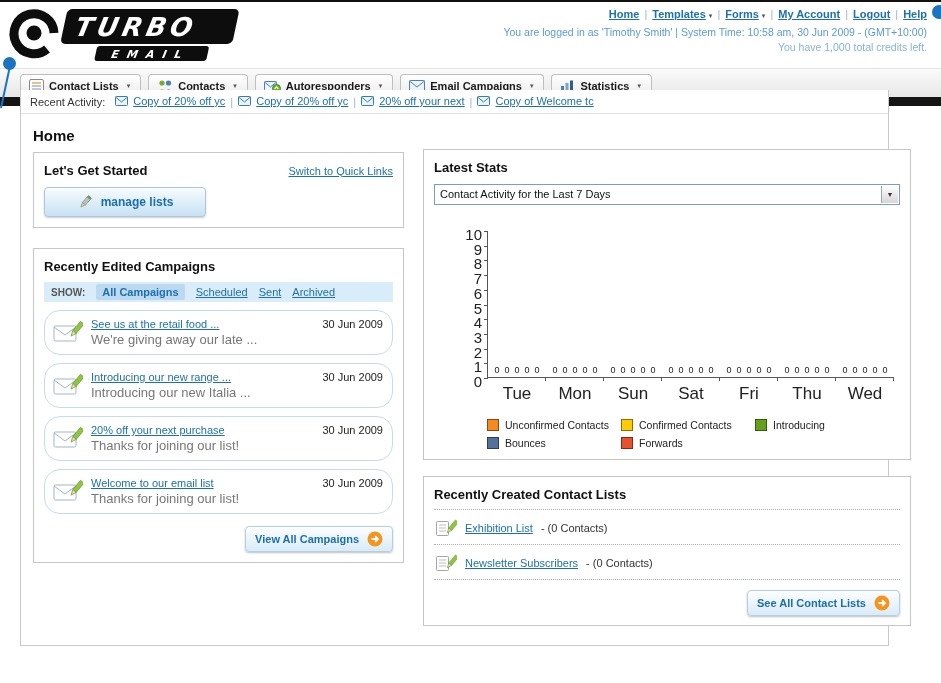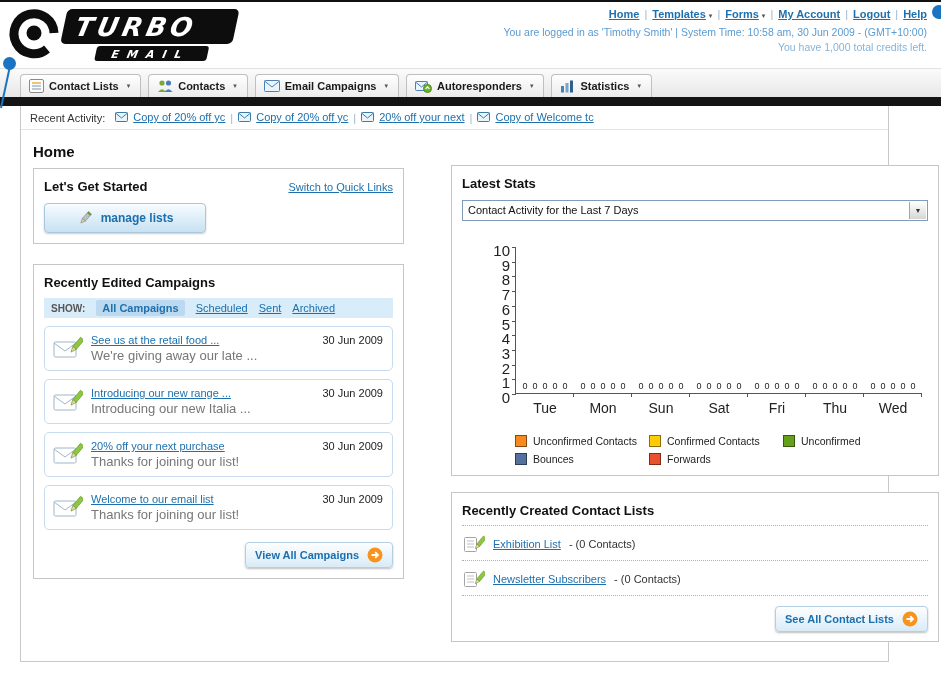--- a/index.html
+++ b/index.html
@@ -34,34 +34,34 @@
   .tab {
     display:flex; align-items:center; gap:5px; height:23px; padding:0 10px 0 8px;
     border:1px solid #bfbfbf; border-bottom:none; border-radius:4px 4px 0 0;
     background:linear-gradient(#ffffff,#ebebeb); font-size:11px; font-weight:bold; color:#1a1a1a;
     cursor:pointer; white-space:nowrap;
   }
   .dark-bar { position:absolute; top:95px; left:0; right:0; height:9px; background:#141414; }
 
   
   .content {
-    position:absolute; top:104px; left:20px; width:869px; height:556px;
+    position:absolute; top:88px; left:20px; width:869px; height:556px;
     background:#fff; border:1px solid #c9c9c9; border-top:none;
   }
   .activity-bar {
     height:24px; border-bottom:1px solid #e3e3e3; display:flex; align-items:center;
     padding-left:9px; font-size:11px; color:#333; white-space:nowrap;
   }
   .act-label { margin-right:10px; }
   .act-item { display:inline-flex; align-items:center; gap:5px; }
   .act-item a { font-size:11px; }
   .page-title { margin:13px 0 0 12px; font-size:15px; font-weight:bold; color:#111; }
 
   .left-col  { position:absolute; left:12px;  top:62px; width:371px; }
-  .right-col { position:absolute; left:402px; top:59px; width:488px;margin-left:28px; }
+  .right-col { position:absolute; left:402px; top:59px; width:488px; }
 
   .panel { border:1px solid #c6c6c6; background:#fff; padding:10px; }
   .panel-title { font-size:13px; font-weight:bold; color:#111; }
   .panel-head { display:flex; justify-content:space-between; align-items:center; }
   .link.small { font-size:11px; }
 
   
   .gs-buttons { margin-top:9px; display:flex; gap:14px; }
   .soft-btn {
     display:inline-flex; align-items:center; justify-content:center; gap:8px;
@@ -74,21 +74,21 @@
 
   
   .campaigns { margin-top:20px; }
   .filter-bar {
     margin-top:8px; background:#d8ecfa; padding:4px 7px; display:flex; align-items:center; gap:11px;
   }
   .show-label { font-size:10px; font-weight:bold; color:#555; }
   .filter-link { font-size:11px; margin-right:11px; }
   .filter-link.selected { background:#bcd9f0; padding:2px 6px; border-radius:2px; text-decoration:none; font-weight:bold; }
   .camp-item {
-    position:relative; border:1px solid #c6dcee; border-radius:5px; margin-top:8px;
+    position:relative; border:1px solid #c6dcee; border-radius:16px; margin-top:8px;
     padding:7px 8px 7px 8px; display:flex; gap:8px; align-items:center; min-height:44px; cursor:pointer;
     background:#fff;
   }
   .camp-text { display:flex; flex-direction:column; gap:2px; }
   .camp-title { font-size:11px; }
   .camp-sub { font-size:13px; color:#777; }
   .camp-date { position:absolute; right:9px; top:7px; font-size:11px; color:#222; }
   .view-all-row { margin-top:12px; text-align:right; }
   .pill-btn {
     display:inline-flex; align-items:center; gap:8px; padding:4px 9px;
@@ -111,21 +111,21 @@
   }
   .chart { position:relative; margin-top:16px; height:192px; }
   .plot {
     position:absolute; left:53px; top:10px; width:406px; height:147px;
     border-left:1px solid #555; border-bottom:1px solid #555;
   }
   .ylab { position:absolute; left:-28px; width:22px; text-align:right; font-size:15px; color:#222; }
   .ytickmark { position:absolute; left:-4px; width:4px; height:1px; background:#555; }
   .xtickmark { position:absolute; top:100%; width:1px; height:4px; background:#555; }
   .zero-group { position:absolute; bottom:2px; display:flex; justify-content:center; gap:5px; font-size:9px; color:#222; }
-  .xlab { position:absolute; top:153px; text-align:center; font-size:14px; color:#222; }
+  .xlab { position:absolute; top:153px; text-align:center; font-size:17px; color:#222; }
   .legend { margin:4px 0 0 53px; }
   .legend-row { white-space:nowrap; margin-top:6px; }
   .legend-item { display:inline-flex; align-items:center; gap:6px; width:134px; font-size:10.5px; color:#222; vertical-align:top; }
   .swatch { width:12px; height:12px; border:1px solid rgba(0,0,0,.45); flex:none; }
 
   
   .lists { margin-top:16px; position:relative; height:150px; }
   .dotted { border-top:1px dotted #b0b0b0; margin-top:7px; }
   .cl-item { display:flex; align-items:center; gap:8px; padding:8px 0 7px 2px; border-bottom:1px dotted #b0b0b0; }
   .cl-detail { color:#333; }
@@ -184,38 +184,38 @@
             <path d="M1 13 Q5 7.5 9 13 Z" fill="#7aa83c"></path>
             <circle cx="11.5" cy="4" r="2.6" fill="#4d7fb5"></circle>
             <path d="M7.5 13 Q11.5 7.5 15.5 13 Z" fill="#4d7fb5"></path>
           </svg>
         </span>
         <span>Contacts</span>
         <span class="caret">▾</span>
       </div>
       <div class="tab">
         <span class="icon">
-          <svg width="16" height="12" viewBox="0 0 16 12">
-            <rect x="0.5" y="0.5" width="15" height="11" rx="1" fill="#eaf4fb" stroke="#4d7fb5"></rect>
-            <path d="M0.5 1 L8 7 L15.5 1" fill="none" stroke="#4d7fb5"></path>
-          </svg>
-        </span>
-        <span>Email Campaigns</span>
-        <span class="caret">▾</span>
-      </div>
-      <div class="tab">
-        <span class="icon">
           <svg width="17" height="13" viewBox="0 0 17 13">
             <rect x="0.5" y="1.5" width="12" height="9" rx="1" fill="#eaf4fb" stroke="#4d7fb5"></rect>
             <path d="M0.5 2 L6.5 7 L12.5 2" fill="none" stroke="#4d7fb5"></path>
             <circle cx="12.5" cy="8.5" r="4" fill="#6fb327" stroke="#4e8a1d"></circle>
             <path d="M10.6 8.8 L12.5 6.8 L14.4 8.8" stroke="#ffffff" stroke-width="1.2" fill="none"></path>
           </svg>
         </span>
         <span>Autoresponders</span>
+        <span class="caret">▾</span>
+      </div>
+      <div class="tab">
+        <span class="icon">
+          <svg width="16" height="12" viewBox="0 0 16 12">
+            <rect x="0.5" y="0.5" width="15" height="11" rx="1" fill="#eaf4fb" stroke="#4d7fb5"></rect>
+            <path d="M0.5 1 L8 7 L15.5 1" fill="none" stroke="#4d7fb5"></path>
+          </svg>
+        </span>
+        <span>Email Campaigns</span>
         <span class="caret">▾</span>
       </div>
       <div class="tab">
         <span class="icon">
           <svg width="15" height="13" viewBox="0 0 15 13">
             <rect x="1" y="6" width="3" height="6.5" fill="#4d7fb5"></rect>
             <rect x="5.5" y="3" width="3" height="9.5" fill="#79a4cc"></rect>
             <rect x="10" y="0.5" width="3" height="12" fill="#2d5e8e"></rect>
           </svg>
         </span>
@@ -479,21 +479,21 @@
       </div>
       <div class="legend" id="legend">
           <div class="legend-row"><span class="legend-item">
               <span class="swatch" style="background: rgb(246, 137, 31);"></span>
               <span class="legend-name">Unconfirmed Contacts</span>
             </span><span class="legend-item">
               <span class="swatch" style="background: rgb(255, 203, 5);"></span>
               <span class="legend-name">Confirmed Contacts</span>
             </span><span class="legend-item">
               <span class="swatch" style="background: rgb(100, 160, 25);"></span>
-              <span class="legend-name">Unconfirmed</span>
+              <span class="legend-name">Introducing</span>
             </span></div>
           <div class="legend-row"><span class="legend-item">
               <span class="swatch" style="background: rgb(84, 113, 158);"></span>
               <span class="legend-name">Bounces</span>
             </span><span class="legend-item">
               <span class="swatch" style="background: rgb(233, 81, 46);"></span>
               <span class="legend-name">Forwards</span>
             </span></div>
         </div>
     </div>

